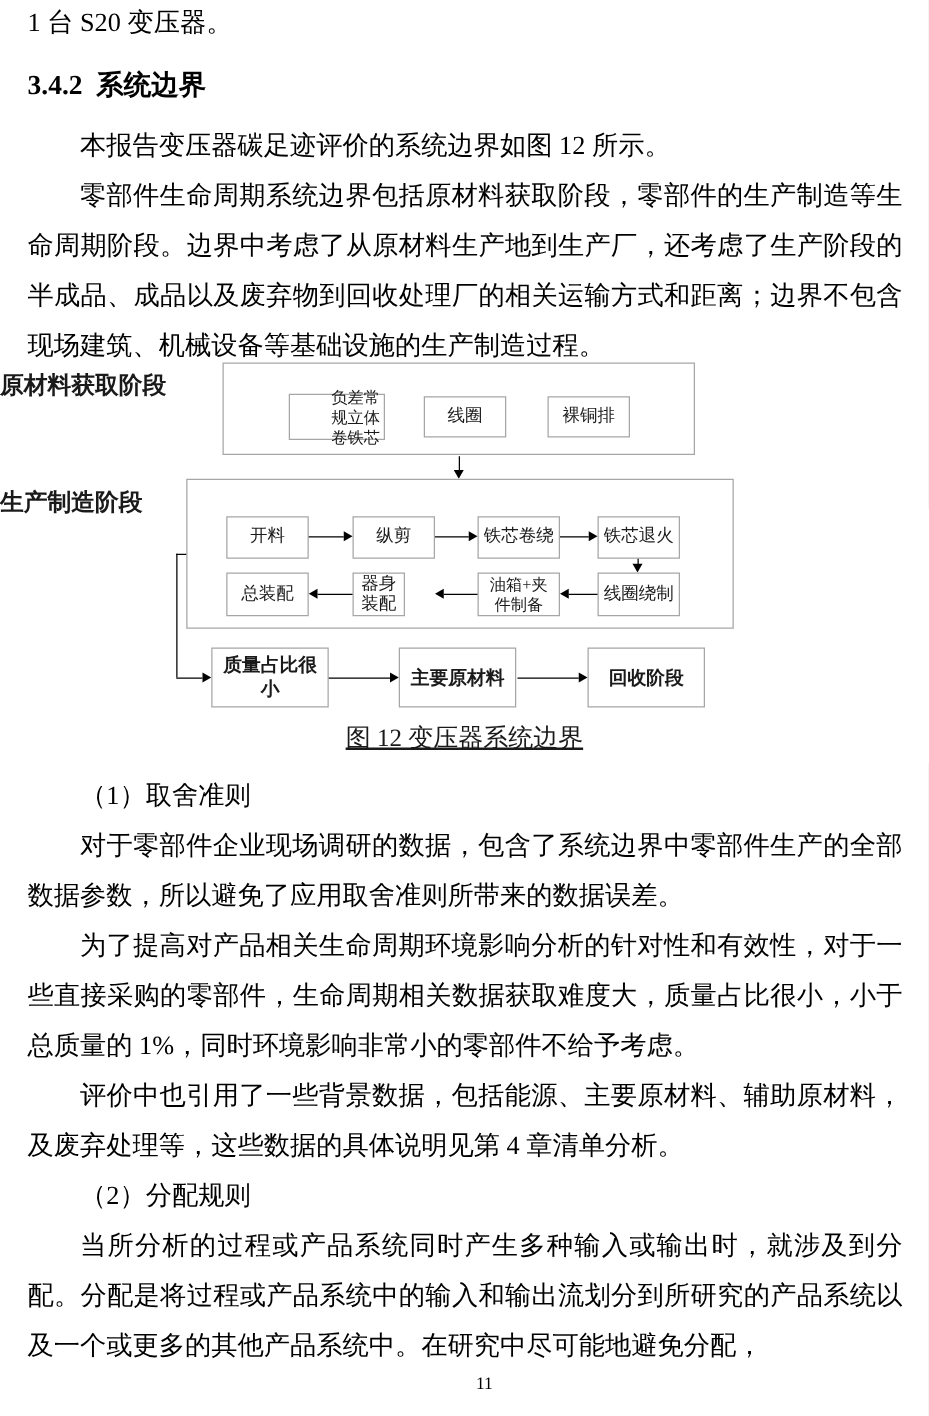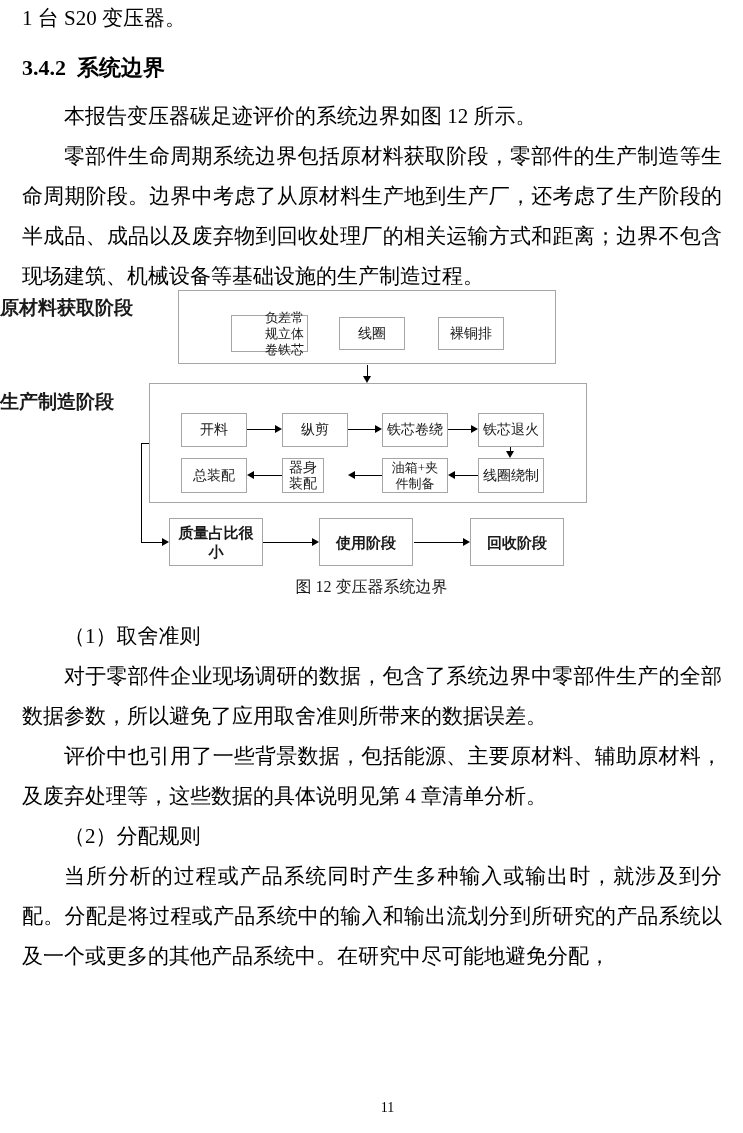--- a/index.html
+++ b/index.html
@@ -56,22 +56,23 @@
     border-top:4px solid transparent; border-bottom:4px solid transparent;
     border-left:7px solid #000; }
   .tri-l { position:absolute; width:0; height:0;
     border-top:4px solid transparent; border-bottom:4px solid transparent;
     border-right:7px solid #000; }
   .tri-d { position:absolute; width:0; height:0;
     border-left:4px solid transparent; border-right:4px solid transparent;
     border-top:7px solid #000; }
   .figure-caption {
     position:absolute; top:577px; left:0; width:100%;
-    text-align:center; font-size:16px; color:#1a1a1a;
+    text-align:center; font-size:20px; color:#1a1a1a;
     font-family:"Liberation Serif", serif;
+    text-decoration:underline;
   }
   .page-footer {
     position:absolute; top:1100px; left:16px; width:100%;
     text-align:center; font-size:14px;
     font-family:"Liberation Serif", serif;
   }
 </style>
 </head>
 <body>
 
@@ -126,34 +127,35 @@
     <div class="hl" style="left:355px; top:188px; width:27px;"></div>
     <div class="tri-l" style="left:247px; top:184px;"></div>
     <div class="hl" style="left:254px; top:188px; width:28px;"></div>
 
     <div class="hl" style="left:141px; top:156px; width:8px;"></div>
     <div class="vl" style="left:141px; top:156px; height:99px;"></div>
     <div class="hl" style="left:141px; top:255px; width:21px;"></div>
     <div class="tri-r" style="left:162px; top:251px;"></div>
 
     <div class="fbox stagebox" style="left:169px; top:231px; width:94px; height:48px;">质量占比很小</div>
-    <div class="fbox stagebox" style="left:319px; top:231px; width:94px; height:48px;">使用阶段</div>
+    <div class="fbox stagebox" style="left:319px; top:231px; width:94px; height:48px;">主要原材料</div>
     <div class="fbox stagebox" style="left:470px; top:231px; width:94px; height:48px;">回收阶段</div>
 
     <div class="hl" style="left:263px; top:255px; width:49px;"></div>
     <div class="tri-r" style="left:312px; top:251px;"></div>
     <div class="hl" style="left:414px; top:255px; width:49px;"></div>
     <div class="tri-r" style="left:463px; top:251px;"></div>
   </div>
 
   <div class="figure-caption">图 12 变压器系统边界</div>
 
   <div class="textblock bodytext text-after-figure">
     <p>（1）取舍准则</p>
     <p>对于零部件企业现场调研的数据，包含了系统边界中零部件生产的全部数据参数，所以避免了应用取舍准则所带来的数据误差。</p>
+    <p>为了提高对产品相关生命周期环境影响分析的针对性和有效性，对于一些直接采购的零部件，生命周期相关数据获取难度大，质量占比很小，小于总质量的 1%，同时环境影响非常小的零部件不给予考虑。</p>
     <p>评价中也引用了一些背景数据，包括能源、主要原材料、辅助原材料，及废弃处理等，这些数据的具体说明见第 4 章清单分析。</p>
     <p>（2）分配规则</p>
     <p>当所分析的过程或产品系统同时产生多种输入或输出时，就涉及到分配。分配是将过程或产品系统中的输入和输出流划分到所研究的产品系统以及一个或更多的其他产品系统中。在研究中尽可能地避免分配，</p>
   </div>
 
   <div class="page-footer">11</div>
 
 </div>
 
 </body></html>

